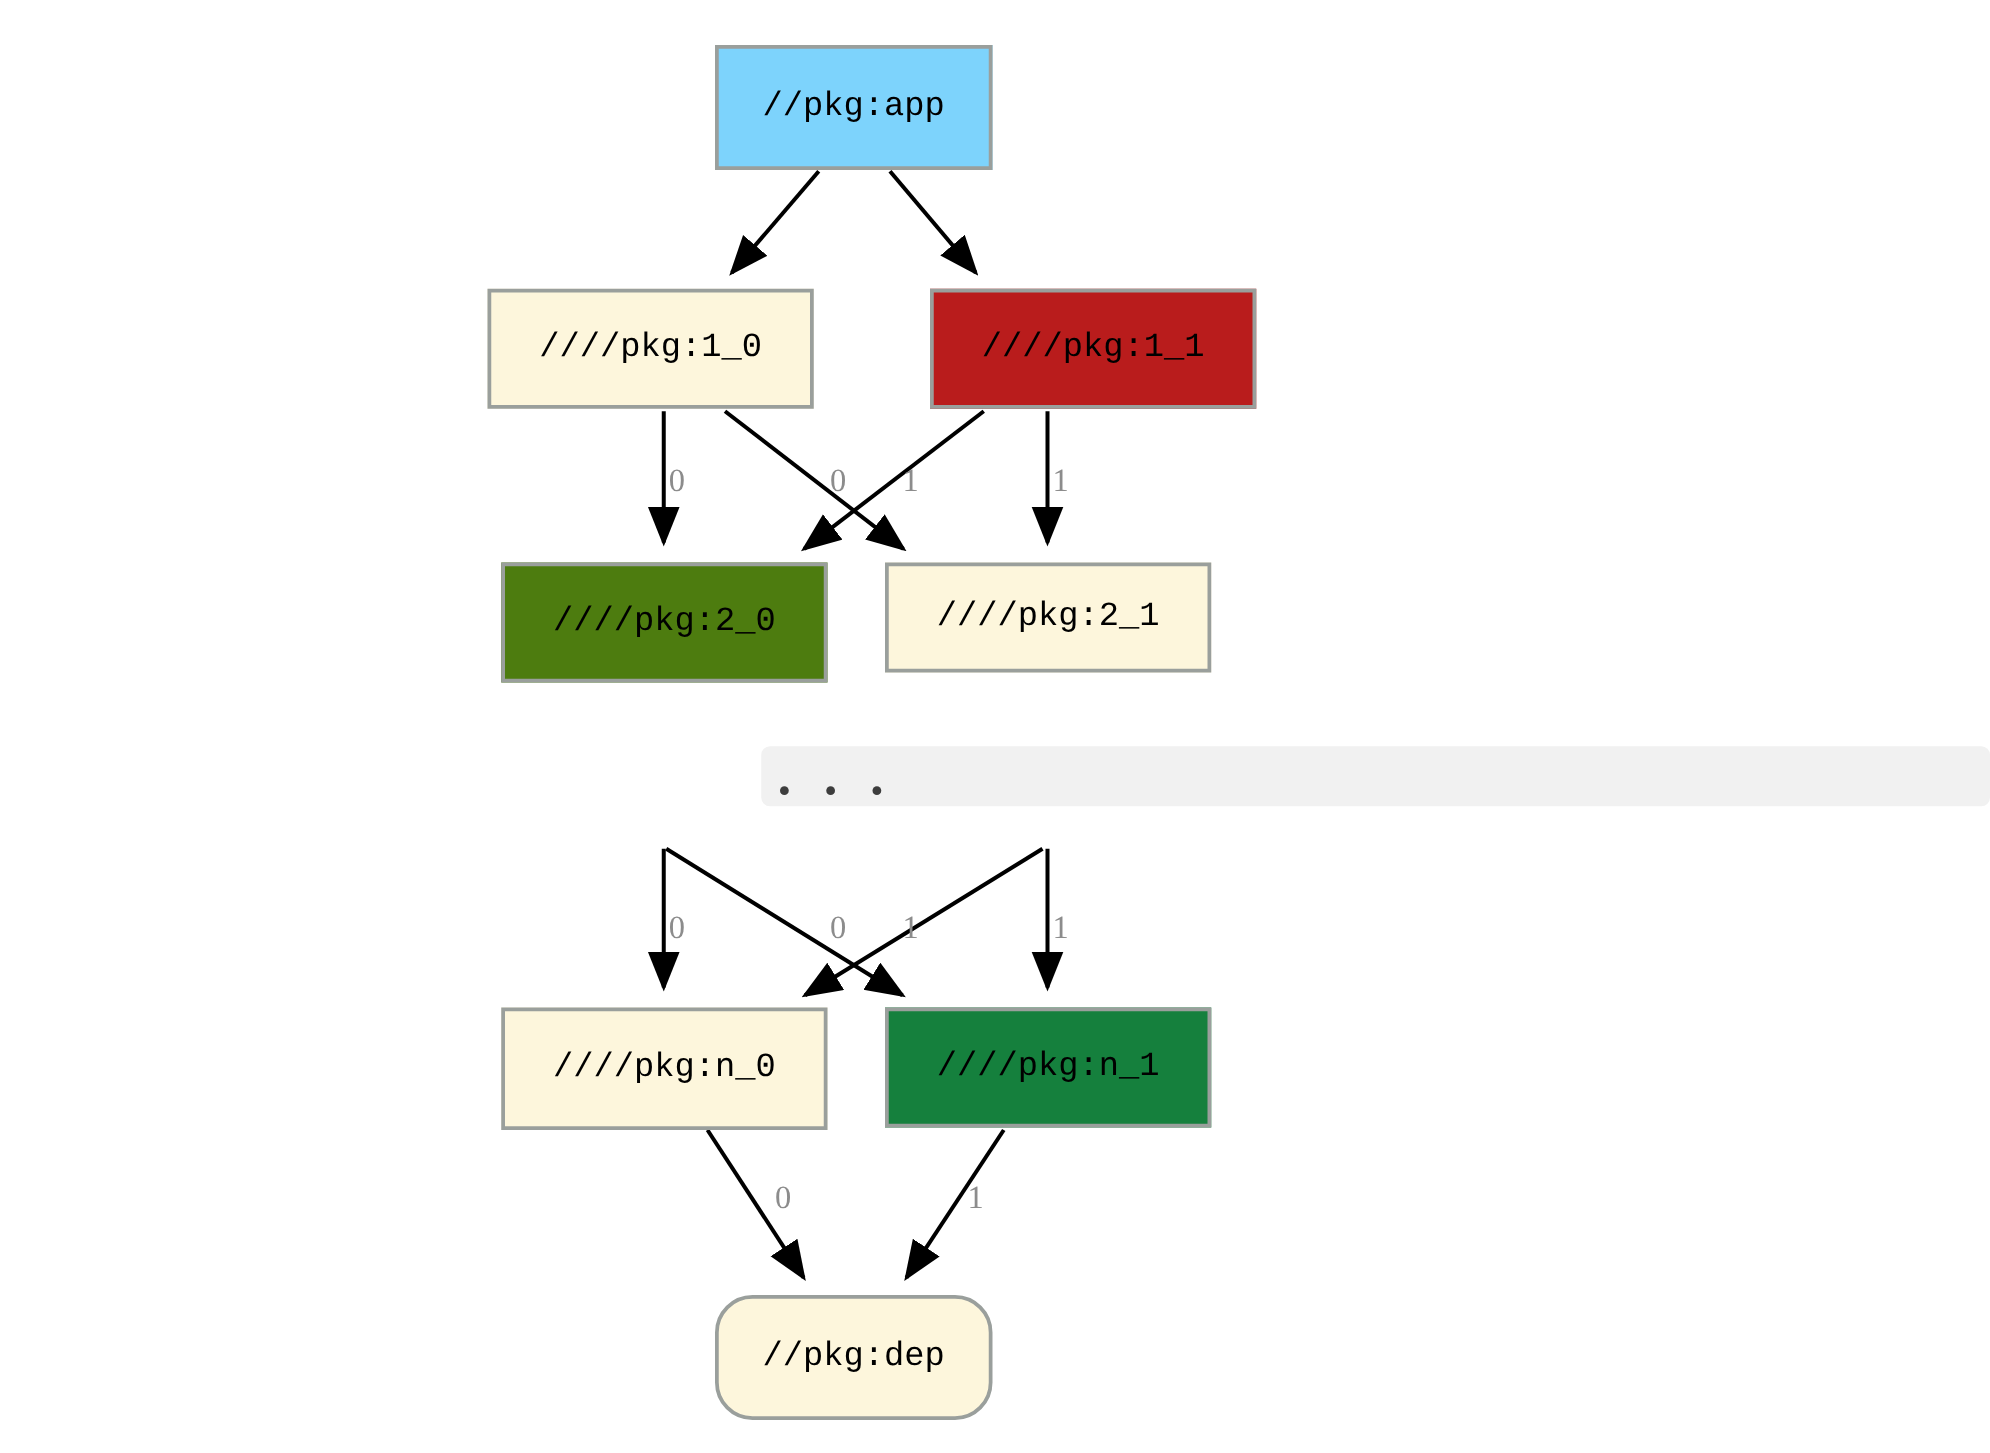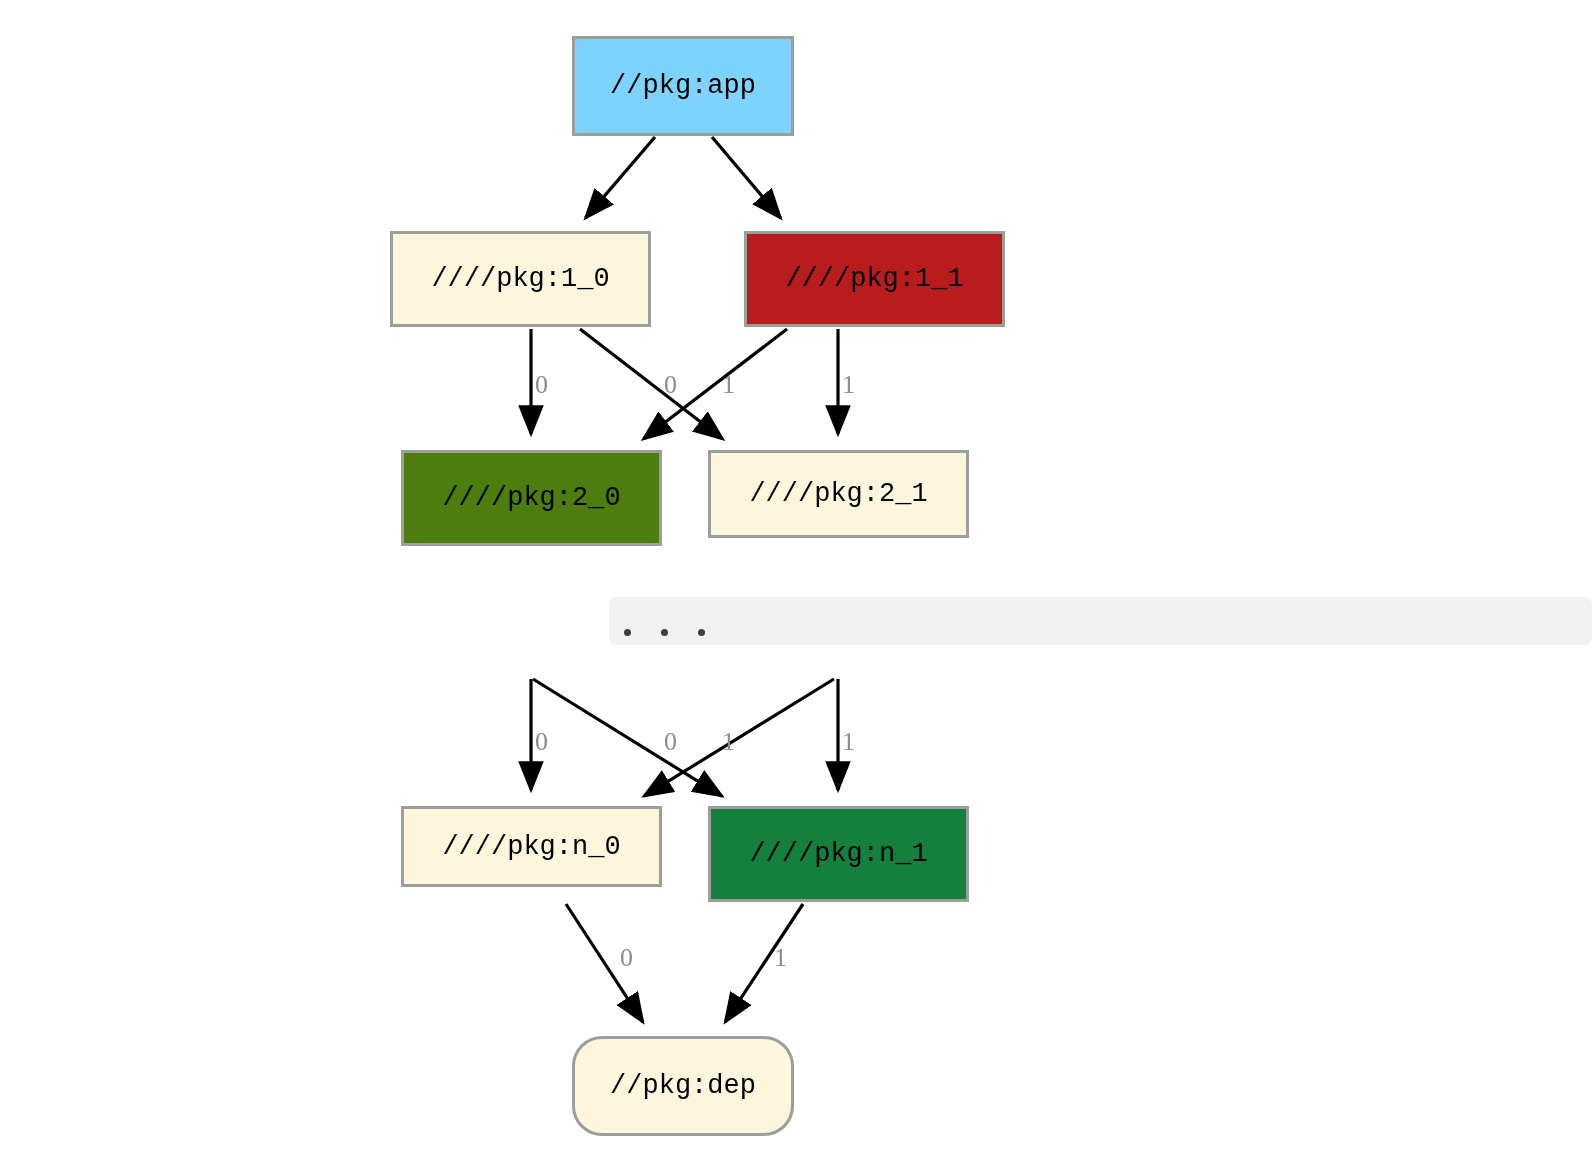--- a/index.html
+++ b/index.html
@@ -104,21 +104,21 @@
       </div>
       <div class="node-box" style="left: 708px; top: 231px; width: 261px; height: 96px; background: #b91c1c; border-color: rgb(154, 159, 156); margin-left: 36px;">
         <span>////pkg:1_1</span>
       </div>
       <div class="node-box" style="left: 401px; top: 450px; width: 261px; height: 96px; background: #4d7c0f; border-color: rgb(154, 159, 156);">
         <span>////pkg:2_0</span>
       </div>
       <div class="node-box" style="left: 708px; top: 450px; width: 261px; height: 88px; background: rgb(253, 246, 220); border-color: rgb(154, 159, 156);">
         <span>////pkg:2_1</span>
       </div>
-      <div class="node-box" style="left: 401px; top: 806px; width: 261px; height: 81px; background: rgb(253, 246, 220); border-color: rgb(154, 159, 156);">
+      <div class="node-box" style="left: 401px; top: 806px; width: 261px; height: 98px; background: rgb(253, 246, 220); border-color: rgb(154, 159, 156);">
         <span>////pkg:n_0</span>
       </div>
       <div class="node-box" style="left: 708px; top: 806px; width: 261px; height: 96px; background: #15803d; border-color: rgb(154, 159, 156);">
         <span>////pkg:n_1</span>
       </div>
       <div class="node-box" style="left: 572px; top: 1036px; width: 222px; height: 100px; background: rgb(253, 246, 220); border-color: rgb(154, 159, 156); border-radius: 30px;">
         <span>//pkg:dep</span>
       </div>
     </div>
   <div id="labels-layer">

